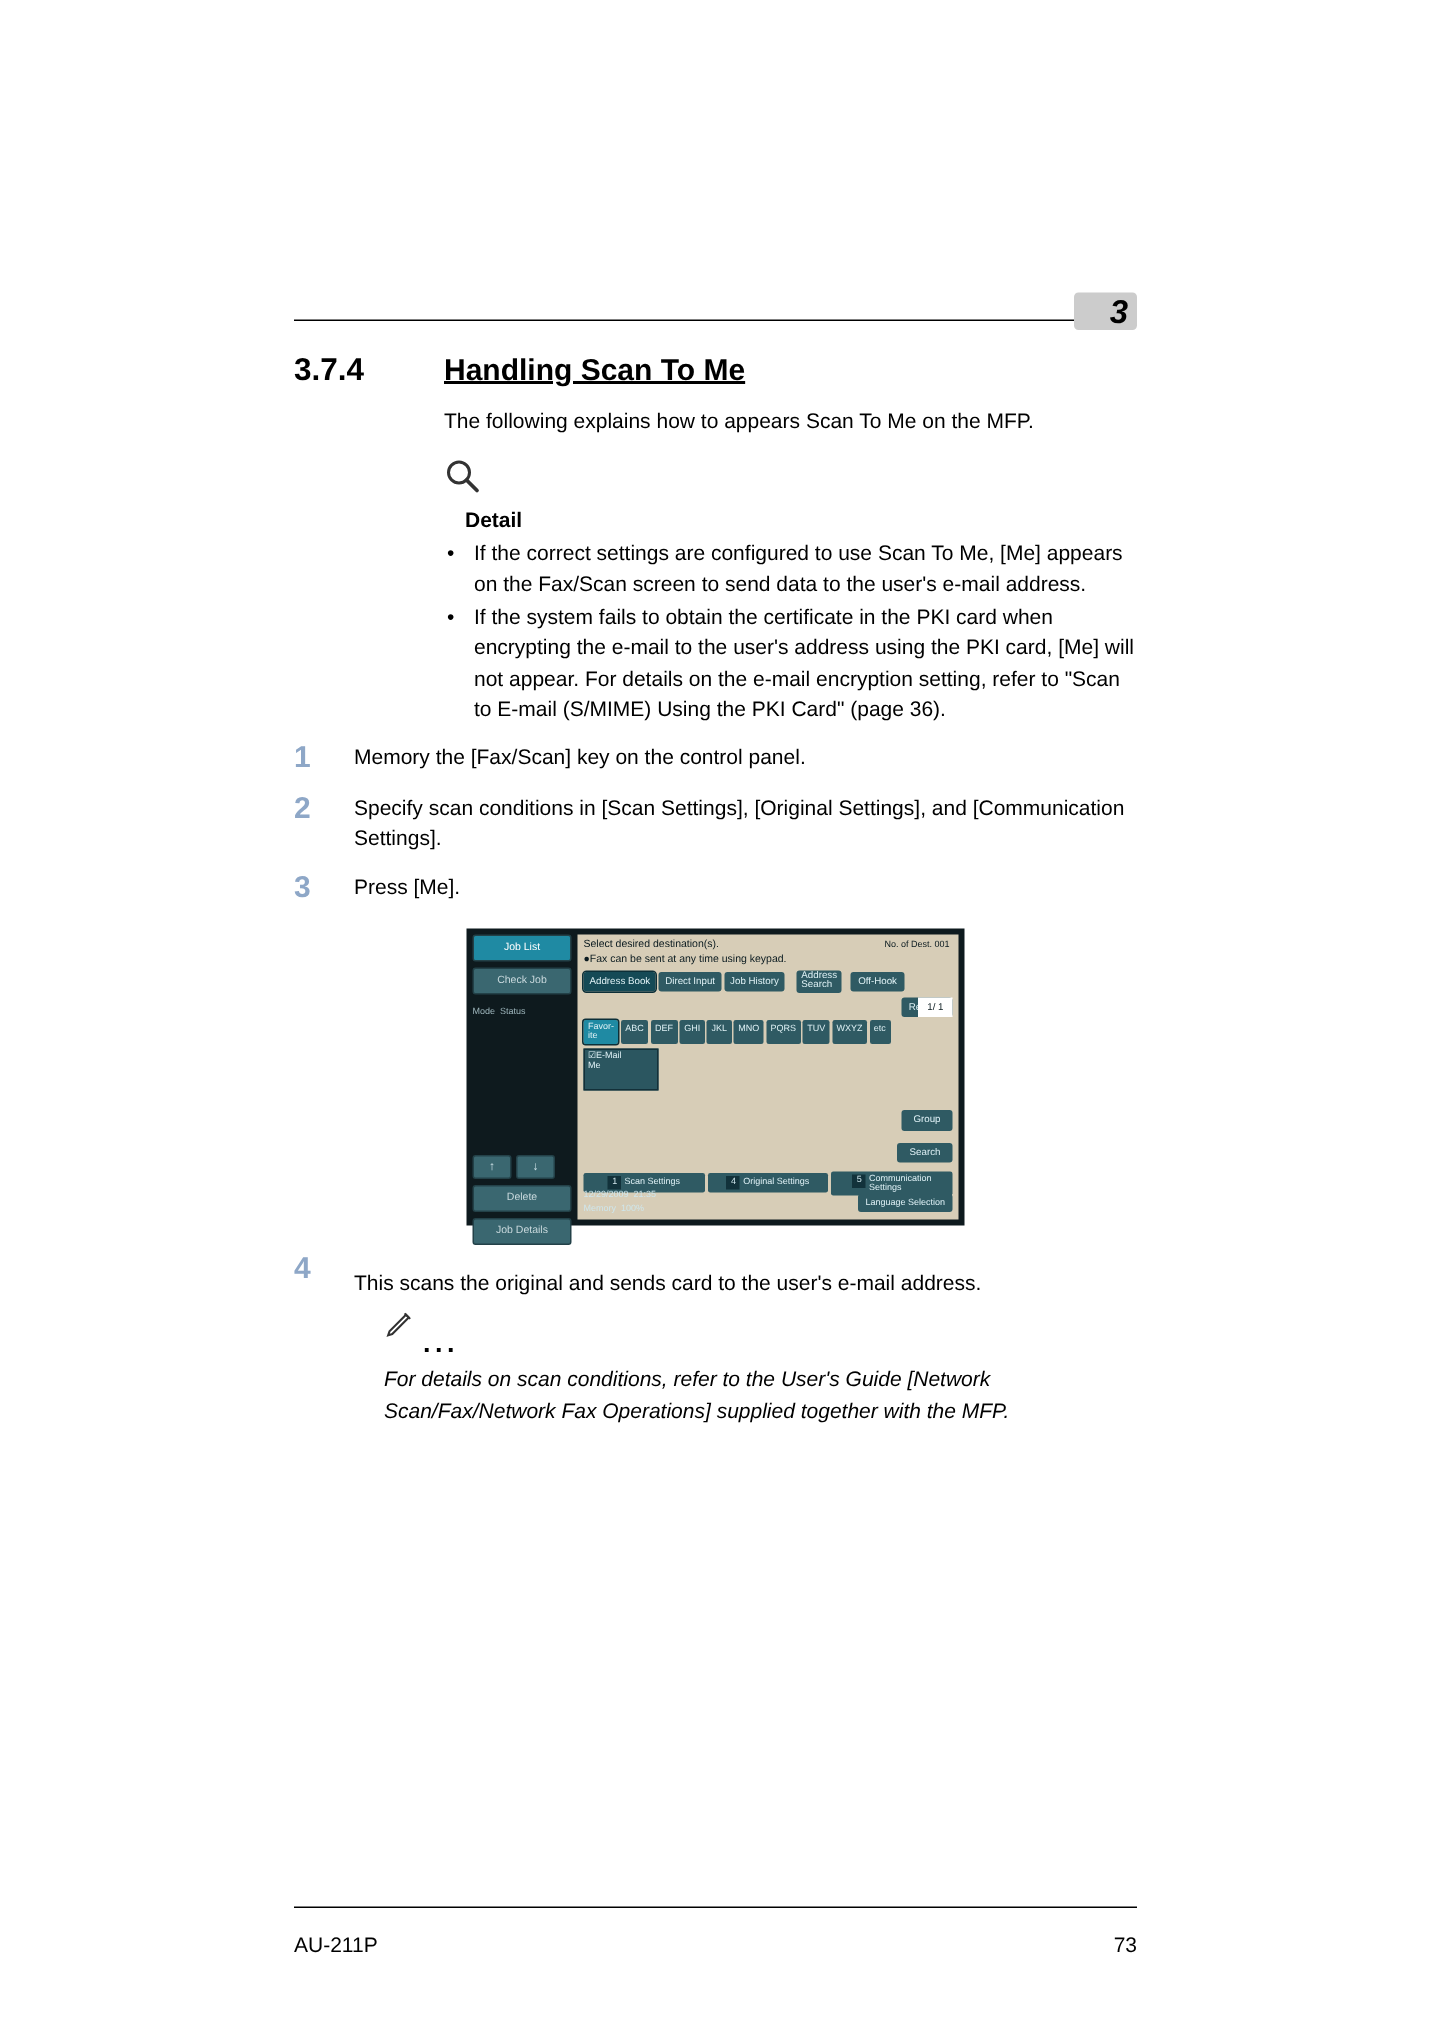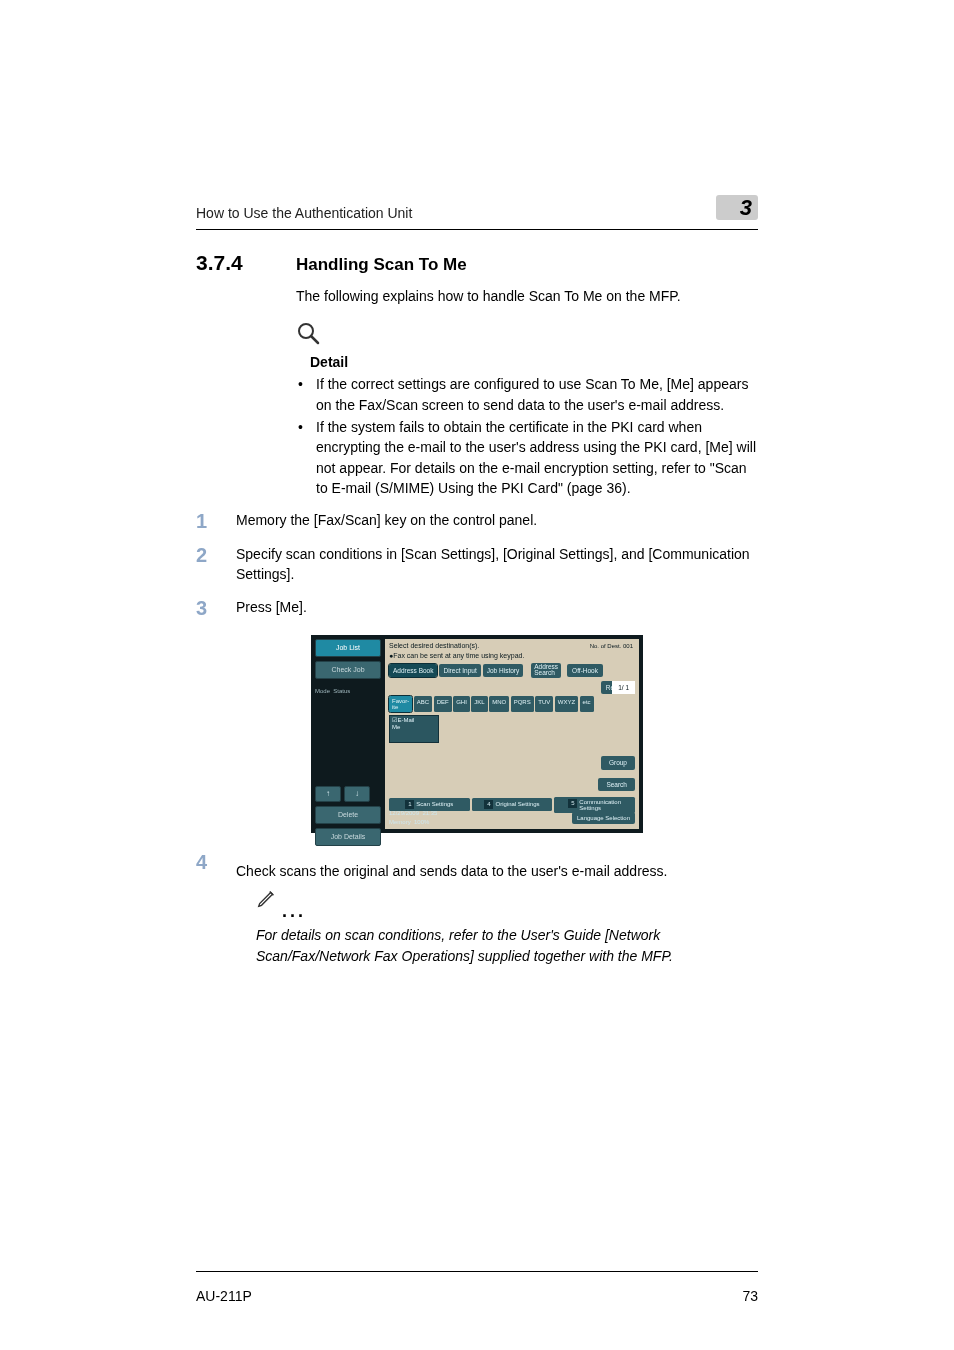--- a/index.html
+++ b/index.html
@@ -5,21 +5,21 @@
   html,body{margin:0;padding:0;background:#fff;font-family:Arial,Helvetica,sans-serif;color:#000;}
   .page{width:954px;height:1350px;margin:0 auto;position:relative;box-sizing:border-box;padding:0 0 0 0;}
   .header-area{position:relative;padding:205px 196px 0 196px;}
   .running-head{font-size:14px;color:#222;}
   .chapter-badge{position:absolute;right:196px;top:195px;width:42px;height:25px;background:#ccc;border-radius:3px 3px 3px 3px;display:flex;align-items:flex-end;justify-content:flex-end;}
   .chapter-badge span{font-size:22px;font-weight:bold;font-style:italic;color:#000;padding:0 6px 0 0;line-height:25px;}
   .hr-top{margin:8px 196px 0 196px;border:none;border-top:1.5px solid #000;}
   .content{padding:18px 196px 0 196px;font-size:14px;line-height:1.45;}
   .sect-row{display:flex;align-items:baseline;margin-bottom:8px;}
   .sect-num{font-weight:bold;font-size:21px;width:100px;flex:0 0 100px;}
-  .sect-title{font-weight:bold;font-size:17px;}
+  .sect-title{font-weight:bold;font-size:20px;text-decoration:underline;}
   .body-indent{margin-left:100px;}
   .icon-row{margin:14px 0 2px 0;}
   .mag-icon{display:inline-block;vertical-align:middle;}
   .sub-head{font-weight:bold;margin:2px 0 2px 0;padding-left:14px;}
   .bullet-list{margin:2px 0 10px 0;padding:0;list-style:none;}
   .bullet-list li{position:relative;padding-left:20px;margin-bottom:2px;}
   .bullet-list li:before{content:"•";position:absolute;left:2px;top:0;font-style:normal;}
   .step-row{display:flex;margin:12px 0 6px 0;}
   .step-num{width:40px;flex:0 0 40px;font-size:20px;font-weight:bold;color:#8ea7c7;line-height:1.1;}
   .step-txt{flex:1;}
@@ -56,34 +56,33 @@
   .dots{font-size:18px;font-weight:bold;letter-spacing:3px;line-height:10px;position:relative;top:2px;}
   .note-body{font-style:italic;margin-top:11px;}
   .footer-rule{position:absolute;left:196px;right:196px;bottom:70px;border:none;border-top:1.2px solid #000;}
   .footer-row{position:absolute;left:196px;right:196px;bottom:46px;display:flex;justify-content:space-between;font-size:14px;}
 </style>
 </head>
 <body>
 
 <div class="page">
   <div class="header-area">
-    <div class="running-head">How to Use the Authentication Unit</div>
     <div class="chapter-badge">
         <span>3</span>
       </div>
   </div>
   <hr class="hr-top">
 
   <div class="content">
     <div class="sect-row">
       <div class="sect-num">3.7.4</div>
       <div class="sect-title">Handling Scan To Me</div>
     </div>
     <div class="body-indent">
-      <div>The following explains how to handle Scan To Me on the MFP.</div>
+      <div>The following explains how to appears Scan To Me on the MFP.</div>
 
       <div class="icon-row">
         <span class="mag-icon">
           <svg width="24" height="24" viewBox="0 0 24 24">
               <circle cx="10" cy="10" r="7" fill="none" stroke="#333" stroke-width="2"></circle>
               <line x1="15" y1="15" x2="22" y2="22" stroke="#333" stroke-width="2.5" stroke-linecap="round"></line>
             </svg>
         </span>
       </div>
       <div class="sub-head">Detail</div>
@@ -176,21 +175,21 @@
             </div>
             <div class="lang-btn">Language Selection</div>
           </div>
         </div>
       </div>
     </div>
 
     <div class="step-row">
       <div class="step-num">4</div>
       <div class="step-txt">
-        <div style="margin-top:10px;">Check scans the original and sends data to the user's e-mail address.</div>
+        <div style="margin-top:10px;">This scans the original and sends card to the user's e-mail address.</div>
       </div>
     </div>
 
     <div class="body-indent" style="margin-left:60px;">
       <div class="note-icon-row">
         <span>
           <svg width="22" height="22" viewBox="0 0 24 24">
               <path d="M3 21l3-1 12-12-2-2L4 18l-1 3z" fill="none" stroke="#333" stroke-width="1.5"></path>
               <path d="M15 5l4 4" stroke="#333" stroke-width="1.5"></path>
             </svg>

